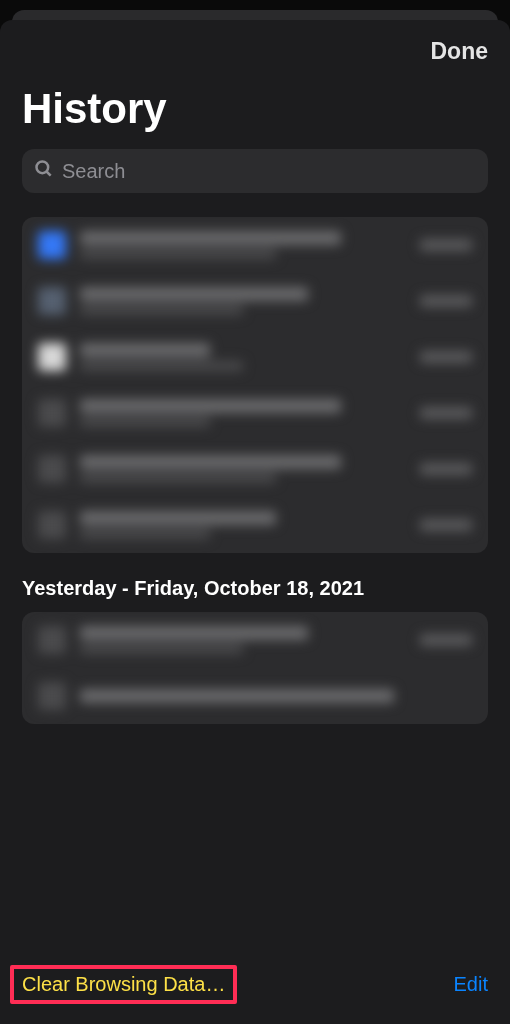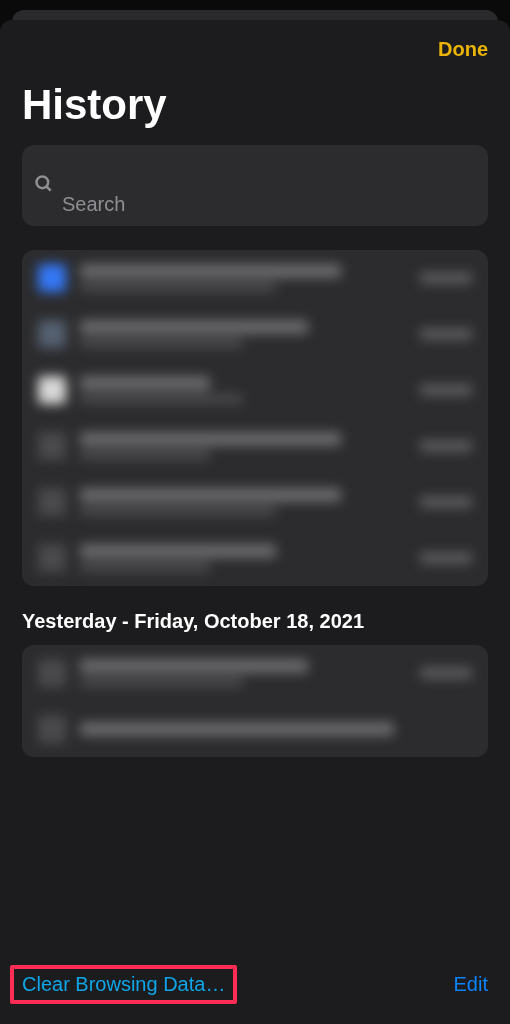--- a/index.html
+++ b/index.html
@@ -33,22 +33,22 @@
       height: 20px;
       background: #2a2a2c;
       border-radius: 12px 12px 0 0;
     }
     .header {
       display: flex;
       justify-content: flex-end;
       padding: 18px 22px 0 22px;
     }
     .done-btn {
-      color: #eab308;
-      font-size: 20px;
+      color: #e5e5e5;
+      font-size: 23px;
       font-weight: 600;
       background: none;
       border: none;
       cursor: pointer;
     }
     .title {
       font-size: 42px;
       font-weight: 700;
       padding: 20px 38px 16px 22px;
       color: #fff;
@@ -66,21 +66,20 @@
       margin-right: 8px;
       flex-shrink: 0;
     }
     .search-input {
       background: none;
       border: none;
       color: #fff;
       font-size: 20px;
       width: 100%;
       outline: none;
-      margin-top: 38px;
     }
     .search-input::placeholder {
       color: #8e8e93;
     }
     .section-header {
       font-size: 20px;
       font-weight: 700;
       padding: 0 22px 12px 22px;
       color: #fff;
     }
@@ -144,21 +143,21 @@
       bottom: 0;
       left: 0;
       right: 0;
       display: flex;
       justify-content: space-between;
       align-items: center;
       padding: 16px 22px 20px 22px;
       background: #1c1c1e;
     }
     .clear-btn {
-      color: #0ea5e9;
+      color: #fde047;
       font-size: 20px;
       background: none;
       border: none;
       cursor: pointer;
       border: 4px solid #ff2d55;
       padding: 4px 8px;
       border-radius: 2px;
       margin-left: -12px;
     }
     .edit-btn {

